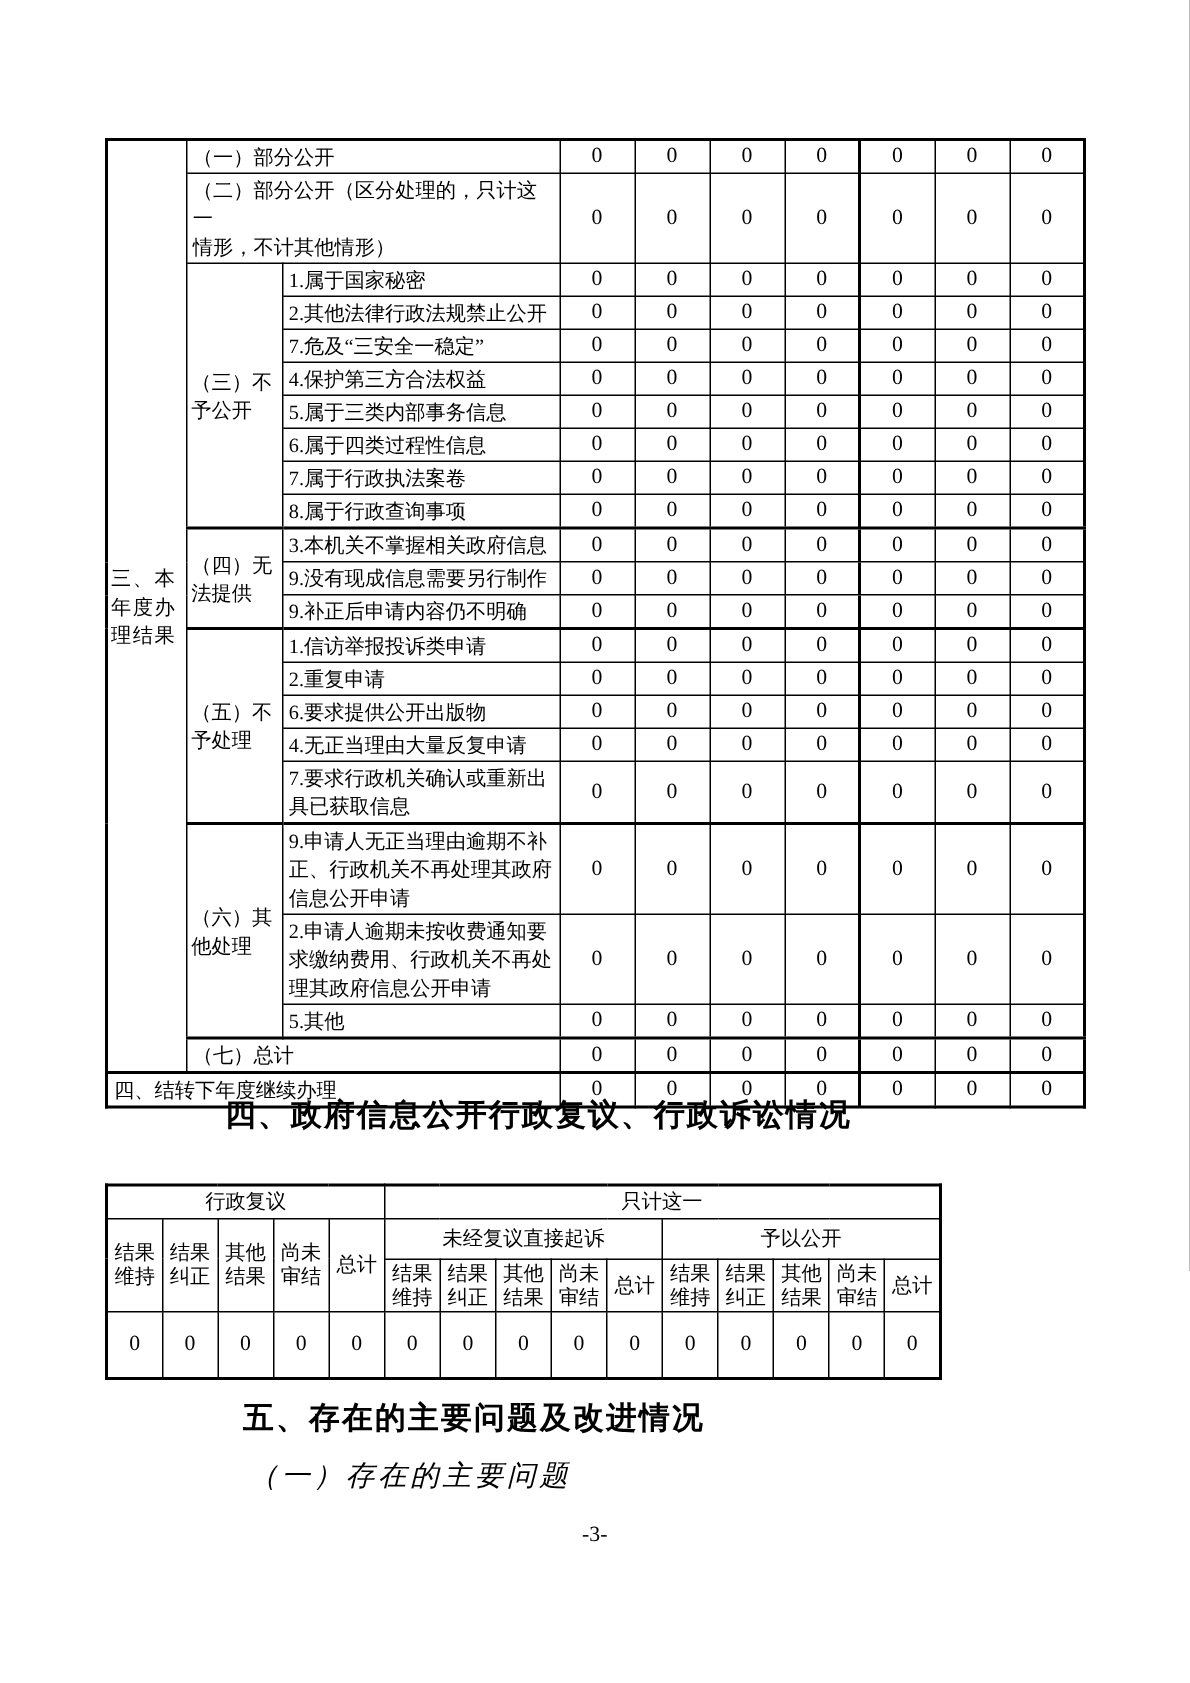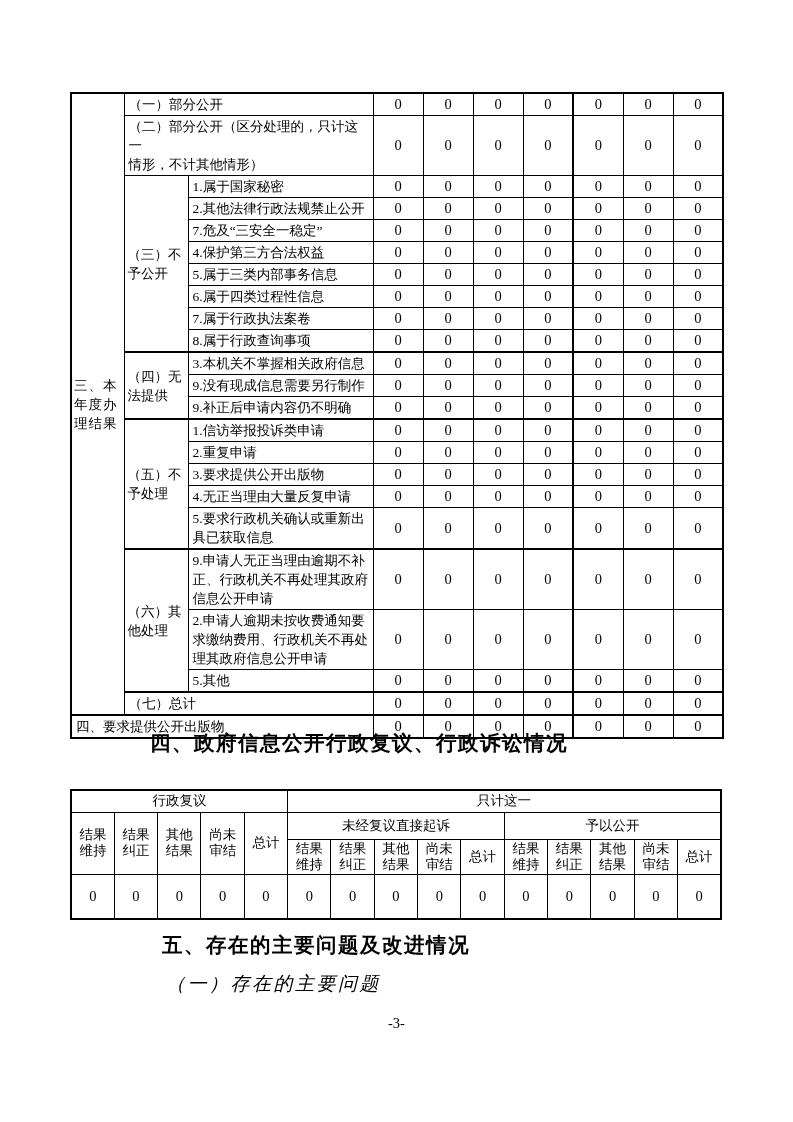--- a/index.html
+++ b/index.html
@@ -23,21 +23,21 @@
   .t1 tr.sep td{border-top-width:2px;}
   .t1 td.side{
     text-align:left;padding:2px;letter-spacing:1px;
   }
   .t1 td.grp{vertical-align:middle;padding-left:3px;}
   .t1 td.v, .t2 td.v{
     text-align:center;padding:0;font-size:14.5px;white-space:nowrap;
   }
   .t1 td.v:nth-last-child(3){border-left-width:2px;}
   
-  .t2{position:absolute;left:70px;top:789px;width:652px;border:2px solid #000;}
+  .t2{position:absolute;left:70px;top:789px;width:558px;border:2px solid #000;}
   .t2 td{
     border:1px solid #000;font-size:13.5px;line-height:16px;
     text-align:center;vertical-align:middle;padding:1px;
     white-space:pre-line;overflow:hidden;
   }
   .t2 tr.ra{height:22px;}
   .t2 tr.rb{height:27px;}
   .t2 tr.rc{height:32px;}
   .t2 tr.rd{height:45px;}
   .t2 td.hcell{white-space:pre-line;}
@@ -232,41 +232,41 @@
       <td>2.重复申请</td>
     <td class="v">0</td>
           <td class="v">0</td>
           <td class="v">0</td>
           <td class="v">0</td>
           <td class="v">0</td>
           <td class="v">0</td>
           <td class="v">0</td>
         </tr>
     <tr>
-      <td>3.要求提供公开出版物</td>
+      <td>6.要求提供公开出版物</td>
     <td class="v">0</td>
           <td class="v">0</td>
           <td class="v">0</td>
           <td class="v">0</td>
           <td class="v">0</td>
           <td class="v">0</td>
           <td class="v">0</td>
         </tr>
     <tr>
       <td>4.无正当理由大量反复申请</td>
     <td class="v">0</td>
           <td class="v">0</td>
           <td class="v">0</td>
           <td class="v">0</td>
           <td class="v">0</td>
           <td class="v">0</td>
           <td class="v">0</td>
         </tr>
     <tr class="h2">
-      <td>5.要求行政机关确认或重新出
+      <td>7.要求行政机关确认或重新出
 具已获取信息</td>
     <td class="v">0</td>
           <td class="v">0</td>
           <td class="v">0</td>
           <td class="v">0</td>
           <td class="v">0</td>
           <td class="v">0</td>
           <td class="v">0</td>
         </tr>
     <tr class="sep h3a">
@@ -309,21 +309,21 @@
       <td colspan="2">（七）总计</td>
     <td class="v">0</td>
           <td class="v">0</td>
           <td class="v">0</td>
           <td class="v">0</td>
           <td class="v">0</td>
           <td class="v">0</td>
           <td class="v">0</td>
         </tr>
     <tr class="sep">
-      <td colspan="3">四、要求提供公开出版物</td>
+      <td colspan="3">四、结转下年度继续办理</td>
     <td class="v">0</td>
           <td class="v">0</td>
           <td class="v">0</td>
           <td class="v">0</td>
           <td class="v">0</td>
           <td class="v">0</td>
           <td class="v">0</td>
         </tr>
   </tbody>
     </table>

